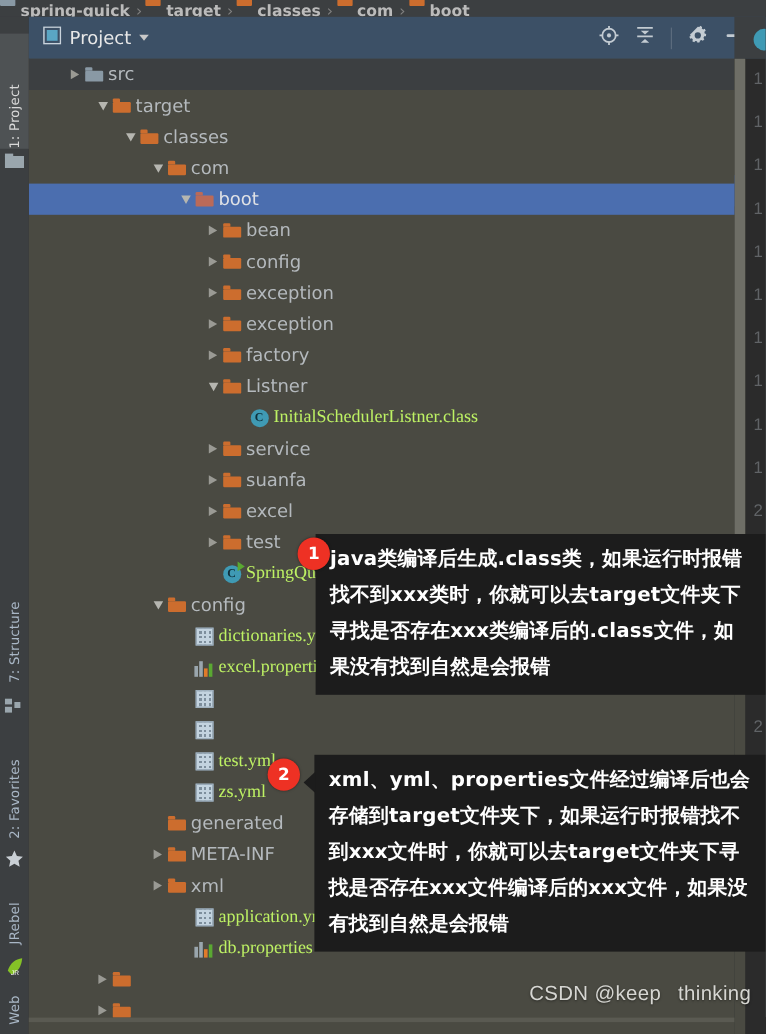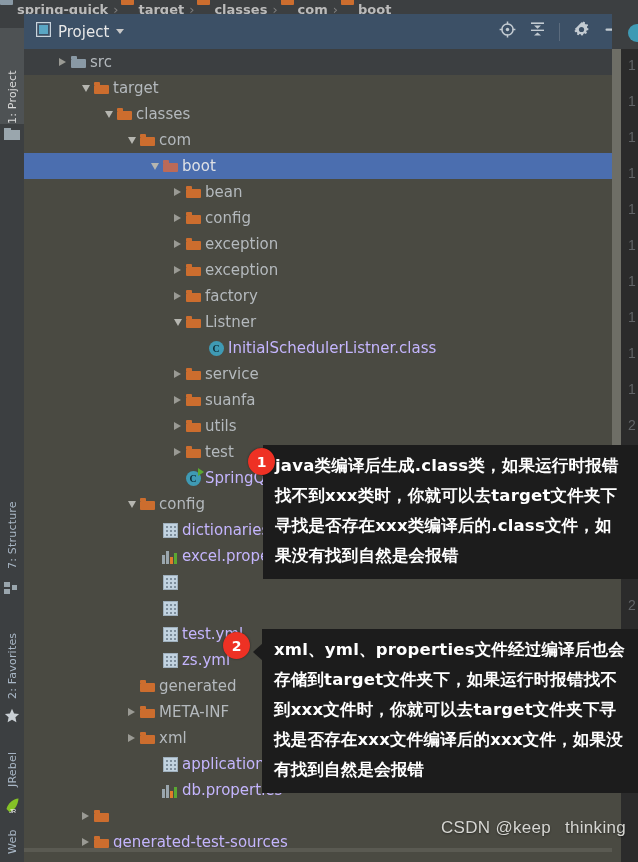--- a/index.html
+++ b/index.html
@@ -63,21 +63,21 @@
     display:flex;align-items:center;white-space:nowrap;
     font-size:15px;color:#b4b9bd;
   }
   .row.sel{background:#4b6eaf;}
   .row .tw{width:13px;height:26px;display:flex;align-items:center;justify-content:center;flex:0 0 13px;}
   .arrow-r{width:0;height:0;border-top:4.5px solid transparent;border-bottom:4.5px solid transparent;border-left:7px solid #9a9a94;}
   .arrow-d{width:0;height:0;border-left:4.5px solid transparent;border-right:4.5px solid transparent;border-top:7px solid #b6b6b0;}
   .row .ic{width:18px;height:26px;display:flex;align-items:center;justify-content:center;flex:0 0 18px;margin-right:3px;}
   .row .lbl{line-height:26px;}
   .c-grey{color:#b4b9bd;}
-  .c-olive{color:#c4b5fd;}
+  .c-olive{color:#bef264;font-family:Liberation Serif, serif;}
   .c-white{color:#dfe1e5;}
 
   
   .folder{width:15px;height:12px;position:relative;}
   .folder .tab{position:absolute;left:0;top:0;width:6px;height:3px;border-radius:1px 1px 0 0;}
   .folder .body{position:absolute;left:0;top:2.5px;width:15px;height:9.5px;border-radius:1px;}
   .f-orange .tab,.f-orange .body{background:#cc6d2e;}
   .f-grey  .tab,.f-grey  .body{background:#8999a5;}
   .f-dim   .tab,.f-dim   .body{background:#bb6a58;}
 
@@ -474,21 +474,21 @@
     <div class="row" style="top: 364px; padding-left: 147px;">
       <span class="tw">
         <span class="arrow-r"></span>
       </span>
       <span class="ic">
         <span class="folder f-orange">
           <span class="tab"></span>
           <span class="body"></span>
         </span>
       </span>
-      <span class="lbl c-grey">utils</span>
+      <span class="lbl c-grey">excel</span>
     </div>
     <div class="row" style="top: 390px; padding-left: 147px;">
       <span class="tw">
         <span class="arrow-r"></span>
       </span>
       <span class="ic">
         <span class="folder f-orange">
           <span class="tab"></span>
           <span class="body"></span>
         </span>
@@ -626,21 +626,20 @@
     <div class="row" style="top: 780px; padding-left: 55px;">
       <span class="tw">
         <span class="arrow-r"></span>
       </span>
       <span class="ic">
         <span class="folder f-orange">
           <span class="tab"></span>
           <span class="body"></span>
         </span>
       </span>
-      <span class="lbl c-olive">generated-test-sources</span>
     </div>
   </div>
 
 <div id="annolayer">
     <div class="tip" style="left: 263px; top: 445px; width: 375px;">java类编译后生成.class类，如果运行时报错找不到xxx类时，你就可以去target文件夹下寻找是否存在xxx类编译后的.class文件，如果没有找到自然是会报错</div>
     <div class="badge" style="left: 248px; top: 448px;">1</div>
     <div class="tip" style="left: 262px; top: 629px; width: 376px;">xml、yml、properties文件经过编译后也会存储到target文件夹下，如果运行时报错找不到xxx文件时，你就可以去target文件夹下寻找是否存在xxx文件编译后的xxx文件，如果没有找到自然是会报错</div>
     <div class="badge" style="left: 223px; top: 632px;">2</div>
   </div>
 

